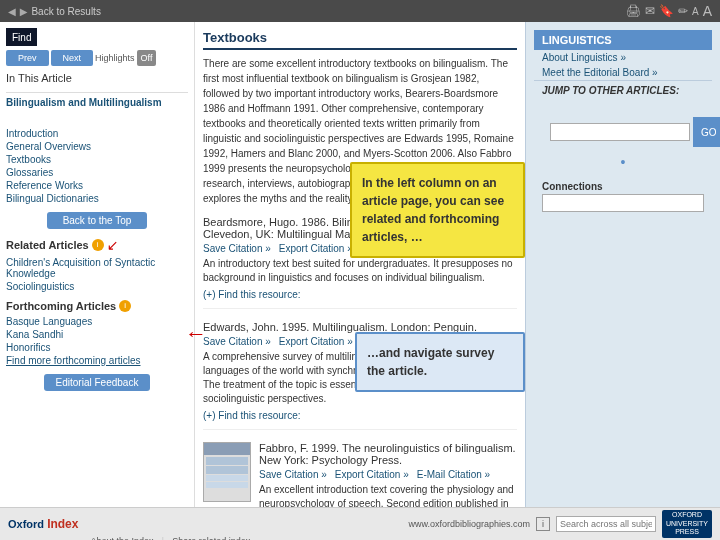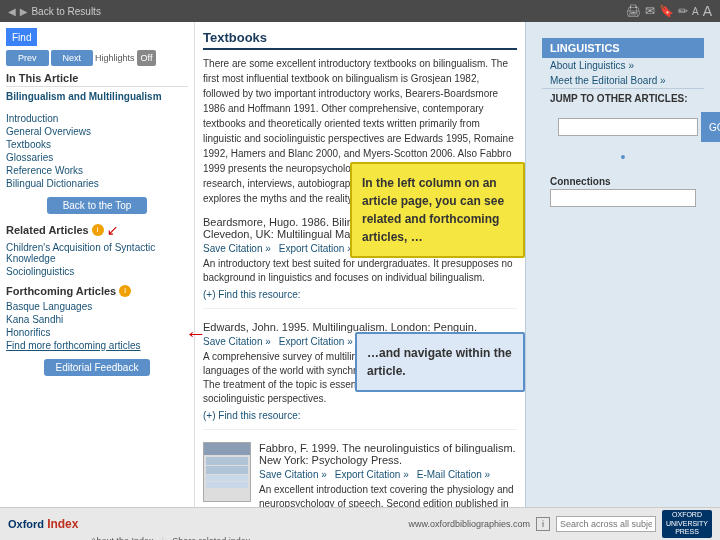--- a/index.html
+++ b/index.html
@@ -14,27 +14,27 @@
     .top-nav-link { color: #ccc; text-decoration: none; font-size: 10px; }
     .top-nav-right { margin-left: auto; display: flex; gap: 4px; align-items: center; }
 
     
     .content-area { display: flex; flex: 1; overflow: hidden; }
 
     
     .left-sidebar { width: 195px; background: #fff; border-right: 1px solid #ddd; padding: 6px; overflow-y: auto; flex-shrink: 0; }
     .search-row { display: flex; gap: 3px; margin-bottom: 4px; }
     .search-input { flex: 1; height: 18px; border: 1px solid #aaa; padding: 1px 3px; font-size: 10px; }
-    .btn-find { background: #3b82f6; color: white; border: none; padding: 1px 6px; font-size: 10px; cursor: pointer; height: 18px; }
+    .btn-find { background: #0f172a; color: white; border: none; padding: 1px 6px; font-size: 10px; cursor: pointer; height: 18px; }
     .btn-small { background: #5b8fc9; color: white; border: none; padding: 1px 12px; font-size: 9px; cursor: pointer; height: 16px; border-radius: 2px; }
     .btn-row { display: flex; gap: 2px; margin-bottom: 6px; align-items: center; }
     .btn-off { background: #888; color: white; border: none; padding: 1px 4px; font-size: 9px; cursor: pointer; height: 16px; border-radius: 2px; }
 
-    .sidebar-section-title { font-weight: bold; font-size: 11px; color: #333; margin: 6px 0 4px 0; border-bottom: 1px solid #ddd; padding-bottom: 2px; }
-    .sidebar-article-title { font-size: 10px; font-weight: bold; color: #1a5276; margin-bottom: 11px; }
+    .sidebar-section-title { font-weight: normal; font-size: 11px; color: #333; margin: 6px 0 4px 0; border-bottom: 1px solid #ddd; padding-bottom: 8px; }
+    .sidebar-article-title { font-size: 10px; font-weight: bold; color: #1a5276; margin-bottom: 20px; }
     .sidebar-link { display: block; color: #1a5276; font-size: 10px; text-decoration: none; margin: 2px 0; cursor: pointer; }
 
     .related-header { display: flex; align-items: center; gap: 3px; margin-top: 8px; margin-bottom: 4px; }
     .related-title { font-weight: bold; font-size: 11px; color: #333; }
     .related-icon { width: 12px; height: 12px; background: #f0a000; border-radius: 50%; display: inline-block; font-size: 8px; color: white; text-align: center; line-height: 12px; }
     .arrow-icon { color: #c00; font-size: 14px; }
 
     .forthcoming-header { display: flex; align-items: center; gap: 3px; margin-top: 8px; margin-bottom: 4px; }
     .forthcoming-title { font-weight: bold; font-size: 11px; color: #333; }
     .forthcoming-icon { width: 12px; height: 12px; background: #f0a000; border-radius: 50%; display: inline-block; font-size: 8px; color: white; text-align: center; line-height: 12px; }
@@ -52,25 +52,25 @@
     .entry-action-row { display: flex; gap: 8px; margin: 3px 0; }
     .entry-action { color: #1a5276; font-size: 10px; text-decoration: none; cursor: pointer; }
     .entry-desc { font-size: 10px; color: #333; line-height: 1.4; margin: 3px 0; }
     .find-resource { color: #1a5276; font-size: 10px; cursor: pointer; }
 
     
     .callout-box { position: absolute; background: #f5e642; border: 2px solid #c8b000; padding: 10px; font-size: 12px; font-weight: bold; color: #333; line-height: 1.5; border-radius: 2px; z-index: 10; }
     .callout-box-blue { position: absolute; background: #dce8f5; border: 2px solid #5b8fc9; padding: 10px; font-size: 12px; font-weight: bold; color: #333; line-height: 1.5; border-radius: 2px; z-index: 10; }
 
     
-    .right-sidebar { width: 195px; background: #dde8f0; border-left: 1px solid #bcd; padding: 16px; overflow-y: auto; flex-shrink: 0; position: relative; }
+    .right-sidebar { width: 195px; background: #dde8f0; border-left: 1px solid #bcd; padding: 8px; overflow-y: auto; flex-shrink: 0; position: relative; }
     .ling-header { background: #5b8fc9; color: white; font-weight: bold; font-size: 11px; padding: 4px 8px; }
     .ling-link { display: block; color: #1a5276; font-size: 10px; padding: 2px 8px; text-decoration: none; cursor: pointer; }
     .ling-section { background: #dde8f0; padding: 4px 8px; border-top: 1px solid #bcd; }
-    .ling-section-label { font-size: 10px; font-weight: bold; color: #333; margin-bottom: 4px; }
+    .ling-section-label { font-size: 10px; font-weight: bold; color: #333; margin-bottom: 17px; font-style: italic; }
     .jump-row { display: flex; gap: 3px; align-items: center; padding: 4px 8px; }
     .jump-input { flex: 1; height: 18px; border: 1px solid #aaa; padding: 1px 3px; font-size: 10px; }
     .btn-go { background: #5b8fc9; color: white; border: none; padding: 1px 8px; font-size: 10px; cursor: pointer; height: 30px; }
     .connections-section { padding: 4px 8px; }
     .connections-label { font-size: 10px; font-weight: bold; color: #333; margin-bottom: 2px; }
 
     
     .bottom-bar { height: 32px; background: #e8e8e8; border-top: 1px solid #ccc; display: flex; align-items: center; padding: 16px 8px; font-size: 10px; color: #555; }
     .bottom-logo { color: #1a5276; font-weight: bold; font-size: 11px; margin-right: 12px; }
     .bottom-logo span { color: #d04020; }
@@ -187,21 +187,21 @@
           </div>
           <p class="entry-desc">An excellent introduction text covering the physiology and neuropsychology of speech. Second edition published in 2013 and the latter half of the book focuses on bilingual language processing and acquisition.</p>
 
         </div>
       </div>
 
       <div class="callout-box" style="top:140px; right:0px; width:175px;">
         <span>In the left column on an article page, you can see related and forthcoming articles, …</span>
       </div>
       <div class="callout-box-blue" style="top:310px; right:0px; width:170px;">
-        <span>…and navigate within the article.</span>
+        <span>…and navigate survey the article.</span>
       </div>
     </div>
 
     <div class="right-sidebar">
       <div class="ling-header">LINGUISTICS</div>
       <a class="ling-link">About Linguistics »</a>
       <a class="ling-link">Meet the Editorial Board »</a>
 
       <div class="ling-section">
         <div class="ling-section-label">JUMP TO OTHER ARTICLES:</div>

